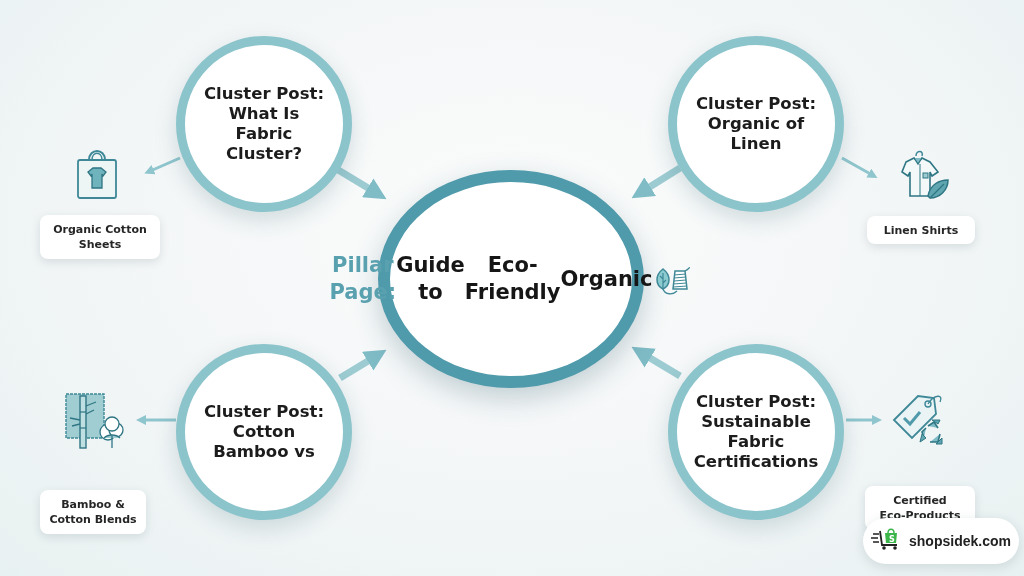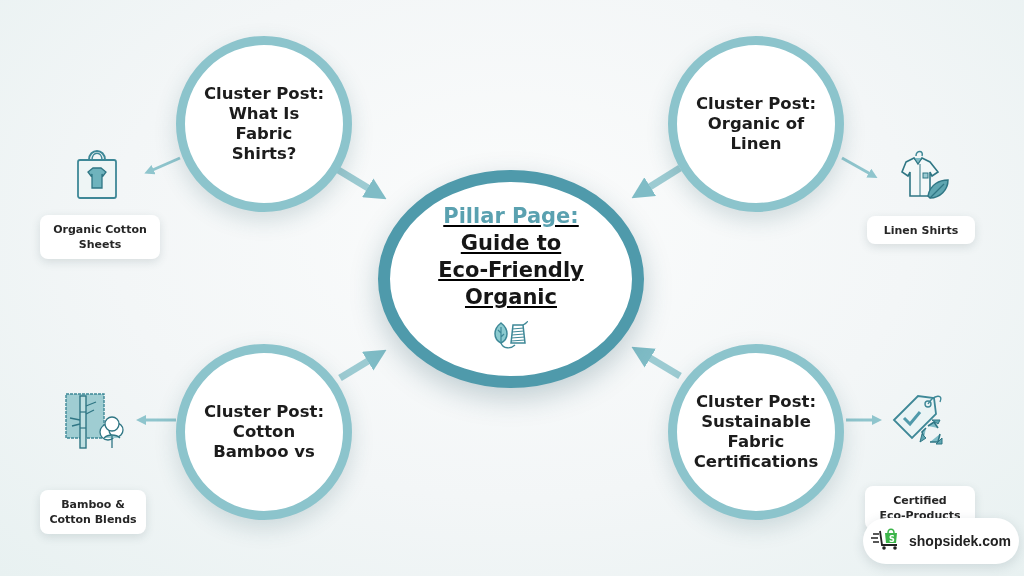--- a/index.html
+++ b/index.html
@@ -28,23 +28,22 @@
       padding: 0 10px;
     }
 
     .pillar-box {
       position: absolute; left: 378px; top: 170px; width: 266px; height: 218px;
       border-radius: 50%;
       border: 12px solid #4f9aab;
       background: #ffffff;
       box-sizing: border-box;
       box-shadow: 0 10px 28px rgba(30, 80, 95, 0.25);
-      display: flex; flex-direction: column; align-items: center; justify-content: center;
+      display: flex; flex-direction: row; align-items: center; justify-content: center;
       text-align: center;
-      text-decoration: underline;
     }
     .pillar-title {
       font-weight: bold; font-size: 21px; line-height: 27px; color: #5aa1b0;
     }
     .pillar-sub {
       font-weight: bold; font-size: 21px; line-height: 27px; color: #161616;
     }
     .pillar-icon { margin-top: 10px; }
 
     .card {
@@ -115,21 +114,21 @@
         <path d="M10,22 C12,28 20,28 24,24" stroke="#3e8897" stroke-width="1.3" fill="none"></path>
       </svg>
     </div>
   </div>
 
   <div class="circle cluster" style="left:176px; top:36px;">
     <div class="label">
       <div>Cluster Post:</div>
       <div>What Is</div>
       <div>Fabric</div>
-      <div>Shirts?</div>
+      <div>Cluster?</div>
     </div>
   </div>
 
   <div class="circle cluster" style="left:668px; top:36px;">
     <div class="label">
       <div>Cluster Post:</div>
       <div>Organic of</div>
       <div>Linen</div>
     </div>
   </div>

